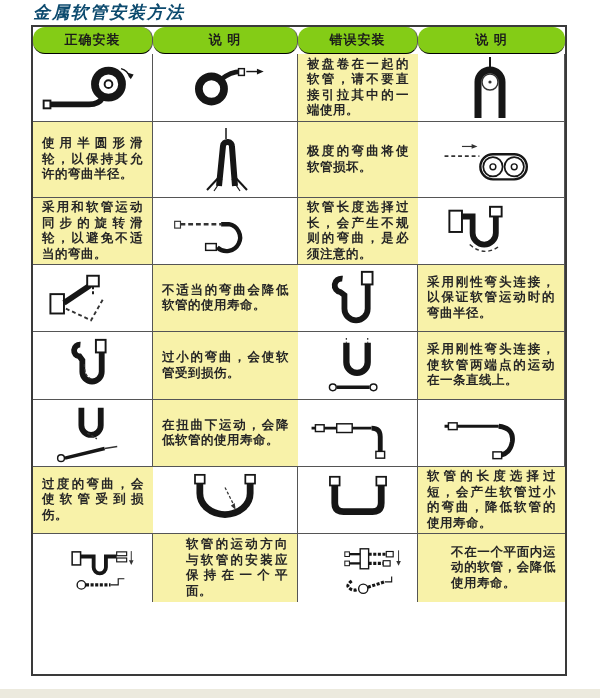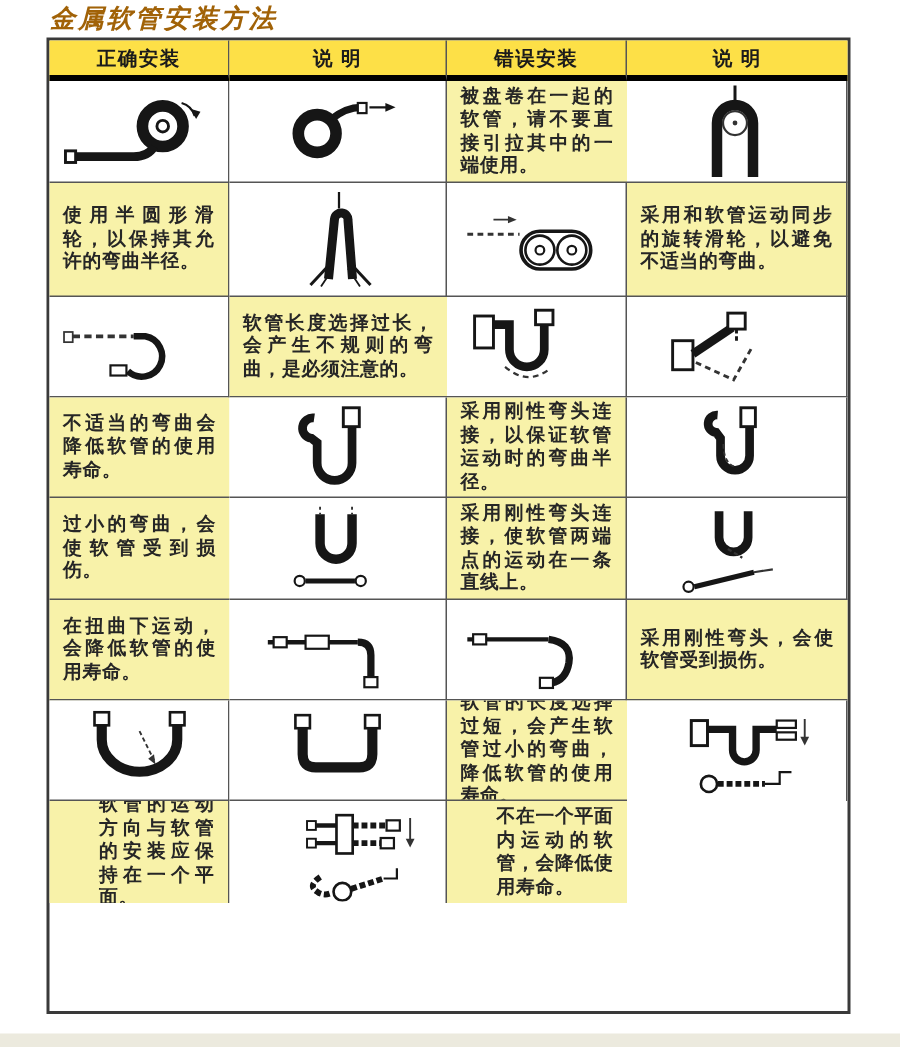--- a/index.html
+++ b/index.html
@@ -3,40 +3,41 @@
 <meta charset="utf-8">
 <style>
   html,body{margin:0;padding:0;}
   body{
     width:600px;height:698px;position:relative;background:#ffffff;
     font-family:"Liberation Sans",sans-serif;overflow:hidden;
   }
   .title{
     position:absolute;left:33px;top:1px;
     font-family:Liberation Sans, sans-serif;font-style:italic;font-weight:bold;
-    font-size:17px;letter-spacing:2px;color:#a16207;
+    font-size:17px;letter-spacing:2px;color:#0c4a6e;
   }
   .tbl{
     position:absolute;left:31px;top:25px;
     display:grid;
     grid-template-columns:120px 145px 120px 147px;
     grid-template-rows:27px 68px 76px 67px 67px 68px 67px 67px 68px 72px;
     border:2px solid #3a3a3a;background:#fff;
   }
   .cell{
     box-sizing:border-box;
     border-right:1px solid #555;border-bottom:1px solid #555;
     display:flex;align-items:center;overflow:hidden;
   }
   .cell.lc{border-right:none;}
   .cell.lr{border-bottom:none;padding-left:33px;}
   .head{
-    background:#fde047;justify-content:center;
+    background:#84cc16;justify-content:center;
     font-weight:bold;font-size:13px;color:#1b1b1b;letter-spacing:1px;
-    border-bottom:4px solid #000000;
+    border-bottom:1px solid #000000;
+    border-radius:12px;
   }
   .img{background:#ffffff;justify-content:center;}
   .desc{background:#f8f2a9;padding:3px 9px;}
   .desc span{
     display:block;width:100%;
     font-weight:bold;font-size:12.5px;line-height:15.5px;color:#262626;
     text-align:justify;letter-spacing:0.5px;
   }
   svg{display:block;}
   .strip{
@@ -93,20 +94,23 @@
   <div class="cell img">
     <svg width="100" height="68" viewBox="0 0 100 68">
       <line x1="51" y1="2" x2="51" y2="13" stroke="#161616" stroke-width="1.5"></line>
       <path d="M44,60 L48,20 A4.5,4.5 0 0 1 57,21 L60,60" stroke="#161616" stroke-width="6" fill="none"></path>
       <line x1="45" y1="50" x2="32" y2="64" stroke="#161616" stroke-width="2"></line>
       <line x1="59" y1="50" x2="72" y2="64" stroke="#161616" stroke-width="2"></line>
       <line x1="47" y1="53" x2="39" y2="65" stroke="#161616" stroke-width="1.2"></line>
       <line x1="57" y1="53" x2="65" y2="65" stroke="#161616" stroke-width="1.2"></line>
     </svg>
   </div>
+  <div class="cell desc lc">
+      <span>极度的弯曲将使软管损坏。</span>
+    </div>
 
   <div class="cell img">
     <svg width="110" height="60" viewBox="0 0 112 62">
       <line x1="8" y1="27" x2="44" y2="27" stroke="#333" stroke-width="2" stroke-dasharray="4 3"></line>
       <line x1="26" y1="17" x2="38" y2="17" stroke="#333" stroke-width="1.2"></line>
       <polygon points="42,17 36,14.5 36,19.5" fill="#333"></polygon>
       <path d="M58,25 H80 A13,13 0 0 1 80,51 H58 A13,13 0 0 1 58,25 Z" stroke="#161616" stroke-width="2.5" fill="none"></path>
       <circle cx="58" cy="38" r="10" stroke="#161616" stroke-width="1.8" fill="none"></circle>
       <circle cx="58" cy="38" r="3" stroke="#161616" stroke-width="1.5" fill="none"></circle>
       <circle cx="80" cy="38" r="10" stroke="#161616" stroke-width="1.8" fill="none"></circle>
@@ -206,21 +210,21 @@
   </div>
   <div class="cell img">
     <svg width="110" height="60" viewBox="0 0 112 62">
       <line x1="8" y1="24" x2="64" y2="24" stroke="#161616" stroke-width="3"></line>
       <rect x="12" y="20.5" width="9" height="7" stroke="#161616" stroke-width="1.5" fill="#fff"></rect>
       <path d="M64,24 q16,2 14,16 q-2,12 -12,14" stroke="#161616" stroke-width="5" fill="none"></path>
       <rect x="58" y="50.5" width="9" height="7" stroke="#161616" stroke-width="1.5" fill="#fff"></rect>
     </svg>
   </div>
   <div class="cell desc lc">
-      <span>采用刚性弯头，会使软管受到损伤。</span>
+      <span>过度的弯曲，会使软管受到损伤。</span>
     </div>
 
   <div class="cell img">
     <svg width="110" height="60" viewBox="0 0 112 62">
       <rect x="25" y="5" width="10" height="9" stroke="#161616" stroke-width="1.8" fill="#fff"></rect>
       <rect x="77" y="5" width="10" height="9" stroke="#161616" stroke-width="1.8" fill="#fff"></rect>
       <path d="M30,14 V24 a26,22 0 0 0 52,0 V14" stroke="#161616" stroke-width="7" fill="none"></path>
       <line x1="56" y1="18" x2="66" y2="38" stroke="#333" stroke-width="1.3" stroke-dasharray="3 2"></line>
       <polygon points="67,41 62,37 66,34" fill="#333"></polygon>
     </svg>

